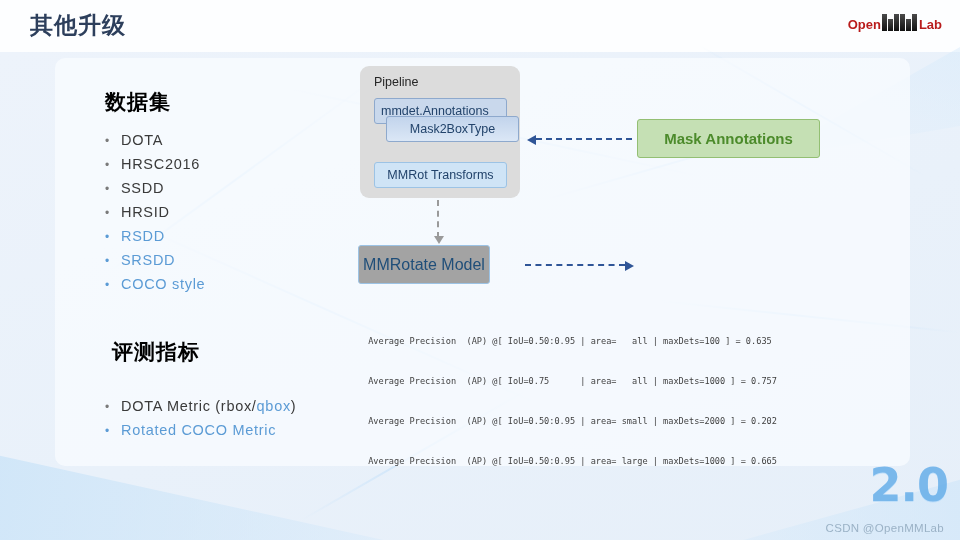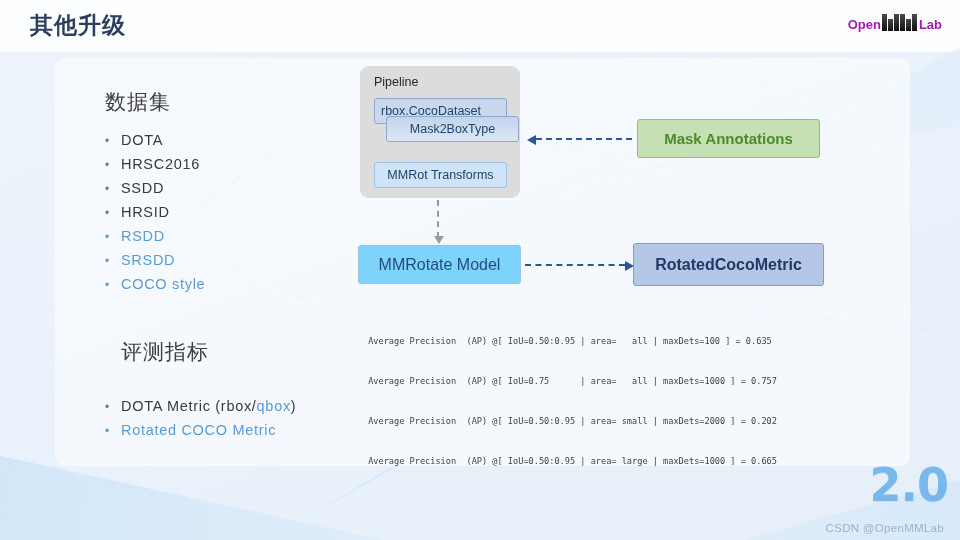--- a/index.html
+++ b/index.html
@@ -53,21 +53,21 @@
 
   
   #page-title {
     position: absolute; left: 30px; top: 10px;
     font-size: 23px; font-weight: 700; color: #2d3f5c;
     letter-spacing: 1px;
   }
   #logo {
     position: absolute; right: 18px; top: 14px;
     display: flex; align-items: flex-end; gap: 0px;
-    font-size: 13px; font-weight: 700; color: #a21caf;
+    font-size: 13px; font-weight: 700; color: #b91c1c;
     line-height: 1;
   }
   #logo .mm-blocks { display: inline-flex; align-items: flex-end; margin: 0 1px; }
   #logo .blk {
     display: inline-block;
     background: linear-gradient(180deg, #4a4a4a, #111);
     margin-right: 1px;
   }
   #logo .b1 { width: 5px; height: 17px; }
   #logo .b2 { width: 5px; height: 12px; }
@@ -82,37 +82,37 @@
     width: 855px; height: 408px;
     background: rgba(250,252,255,.72);
     border-radius: 10px;
   }
 
   
   #left-col {
     position: absolute; left: 105px; top: 88px; width: 250px;
   }
   .section-heading {
-    font-size: 21px; font-weight: 400; color: #404040;
+    font-size: 21px; font-weight: 700; color: #000000;
     letter-spacing: 1px;
   }
   .bullet-list { list-style: none; margin-top: 13px; }
   .bullet-list li {
     display: flex; align-items: baseline;
     font-size: 14.5px; color: #3a3a3a;
     line-height: 23px; letter-spacing: .7px;
   }
   .bullet-list li .dot {
     width: 16px; flex: 0 0 16px; color: #7a7a7a; font-size: 12px;
   }
   .bullet-list li.hl { color: #5b9bd5; }
   .bullet-list li.hl .dot { color: #5b9bd5; }
   .inline-hl { color: #5b9bd5; }
 
-  #metrics-heading { position: absolute; left: 121px; top: 338px; }
+  #metrics-heading { position: absolute; left: 112px; top: 338px; }
   #metrics-list { position: absolute; left: 105px; top: 382px; width: 300px; }
 
   
   #pipeline-box {
     position: absolute; left: 360px; top: 66px;
     width: 160px; height: 132px;
     background: #dcdcdc;
     border-radius: 9px;
   }
   #pipeline-title {
@@ -134,22 +134,22 @@
     position: absolute; border-radius: 3px;
     display: flex; align-items: center; justify-content: center;
     text-align: center;
   }
   #mask-annotations {
     left: 637px; top: 119px; width: 183px; height: 39px;
     background: #c5e0b4; border: 1px solid #93bf73;
     font-size: 15px; font-weight: 700; color: #4c8b2b;
   }
   #mmrotate-model {
-    left: 358px; top: 245px; width: 163px; height: 39px;
-    background: #7dd3fc; border: 1px solid #9cc3e5;
+    left: 358px; top: 245px; width: 132px; height: 39px;
+    background: #a3a3a3; border: 1px solid #9cc3e5;
     font-size: 16px; color: #1f4e79;
   }
   #rotated-coco-metric {
     left: 633px; top: 243px; width: 191px; height: 43px;
     background: #b4c7e7; border: 1px solid #7e9dc9;
     font-size: 16px; font-weight: 700; color: #203864;
   }
 
   
   .arrow-h {
@@ -285,28 +285,27 @@
       <span><span>DOTA Metric (rbox/</span><span class="inline-hl">qbox</span><span>)</span></span>
     </li>
     <li class="hl">
       <span class="dot">•</span>
       <span>Rotated COCO Metric</span>
     </li>
   </ul>
 
   <div id="pipeline-box">
     <div id="pipeline-title">Pipeline</div>
-    <div class="pipe-item" id="pipe-item-0">rbox.CocoDataset</div>
+    <div class="pipe-item" id="pipe-item-0">mmdet.Annotations</div>
     <div class="pipe-item" id="pipe-item-1">Mask2BoxType</div>
     <div class="pipe-item" id="pipe-item-2">MMRot Transforms</div>
   </div>
 
   <div class="node" id="mask-annotations">Mask Annotations</div>
   <div class="node" id="mmrotate-model">MMRotate Model</div>
-  <div class="node" id="rotated-coco-metric">RotatedCocoMetric</div>
 
   <div class="arrow-h" id="arrow-mask">
       <span class="head"></span>
     </div>
   <div class="arrow-h" id="arrow-metric">
       <span class="head"></span>
     </div>
   <div id="arrow-pipe-down">
       <span class="head"></span>
     </div>

